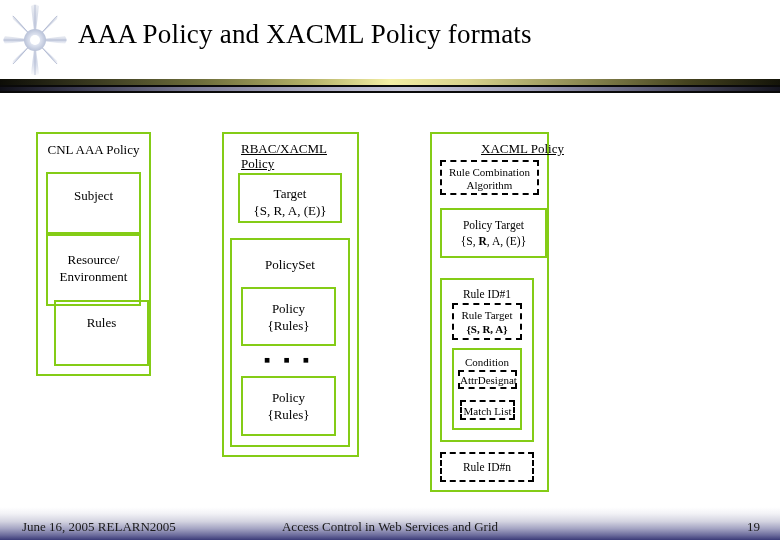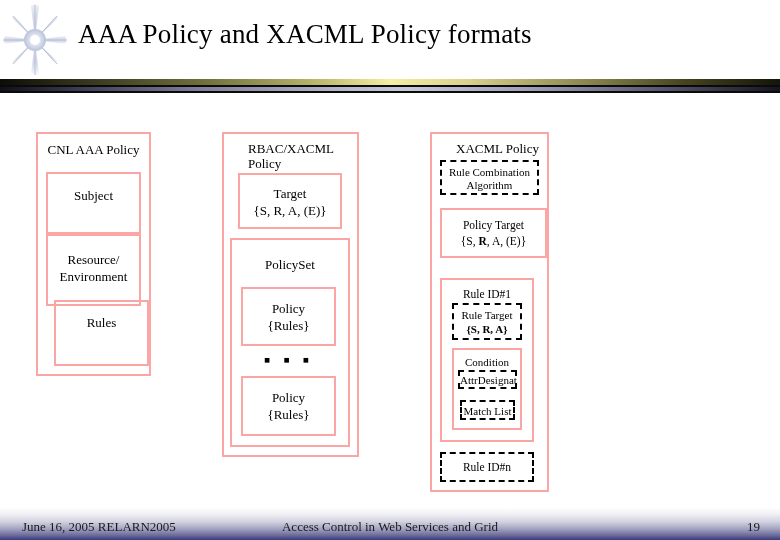--- a/index.html
+++ b/index.html
@@ -84,21 +84,21 @@
     top: 91px;
     width: 780px;
     height: 2px;
     background: #0a0a0a;
   }
 
   
   .box {
     position: absolute;
     box-sizing: border-box;
-    border: 2px solid #fca5a5;
+    border: 2px solid #84cc16;
     background: transparent;
   }
   .box.dashed {
     border: 2px dashed #000000;
   }
 
   .box-label {
     position: absolute;
     left: 0;
     right: 0;
@@ -110,21 +110,22 @@
   .box-label.small {
     font-size: 11.5px;
     line-height: 13px;
   }
   .box-label.tiny {
     font-size: 11px;
     line-height: 12.5px;
   }
   .box-label.left {
     text-align: left;
-    padding-left: 24px;
+    padding-left: 17px;
+    text-decoration: underline;
   }
   b { font-weight: bold; }
 
   
   #policyset-ellipsis {
     position: absolute;
     text-align: center;
     font-size: 19px;
     font-weight: bold;
     letter-spacing: 4px;
@@ -220,21 +221,21 @@
 
 <div class="box" style="left:46px; top:300px; width:95px; height:66px;margin-left:8px;">
   <div class="box-label" style="top:13px;">Rules</div>
 </div>
 
 <div class="box" style="left:222px; top:132px; width:137px; height:325px;">
   <div class="box-label left" style="top:7px;">RBAC/XACML</div>
   <div class="box-label left" style="top:22px;">Policy</div>
 </div>
 
-<div class="box" style="left:238px; top:173px; width:104px; height:56px;">
+<div class="box" style="left:238px; top:173px; width:104px; height:50px;">
   <div class="box-label" style="top:11px;">Target</div>
   <div class="box-label" style="top:28px;">{S, R, A, (E)}</div>
 </div>
 
 <div class="box" style="left:230px; top:238px; width:120px; height:209px;">
   <div class="box-label" style="top:17px;">PolicySet</div>
 </div>
 
 <div class="box" style="left:241px; top:287px; width:95px; height:59px;">
   <div class="box-label" style="top:12px;">Policy</div>
@@ -242,21 +243,21 @@
 </div>
 
 <div id="policyset-ellipsis" style="left:241px; top:352px; width:95px;">▪ ▪ ▪</div>
 
 <div class="box" style="left:241px; top:376px; width:95px; height:60px;">
   <div class="box-label" style="top:12px;">Policy</div>
   <div class="box-label" style="top:29px;">{Rules}</div>
 </div>
 
 <div class="box" style="left:430px; top:132px; width:119px; height:360px;">
-  <div class="box-label left" style="top:7px;">XACML Policy</div>
+  <div class="box-label left" style="top:7px;margin-left:32px;">XACML Policy</div>
 </div>
 
 <div class="box dashed" style="left:440px; top:160px; width:99px; height:35px;">
   <div class="box-label tiny" style="top:4px;">Rule Combination</div>
   <div class="box-label tiny" style="top:17px;">Algorithm</div>
 </div>
 
 <div class="box" style="left:440px; top:208px; width:107px; height:50px;">
   <div class="box-label small" style="top:9px;">Policy Target</div>
   <div class="box-label small" style="top:25px;"><span>{S, </span><b>R</b><span>, A, (E)}</span></div>

